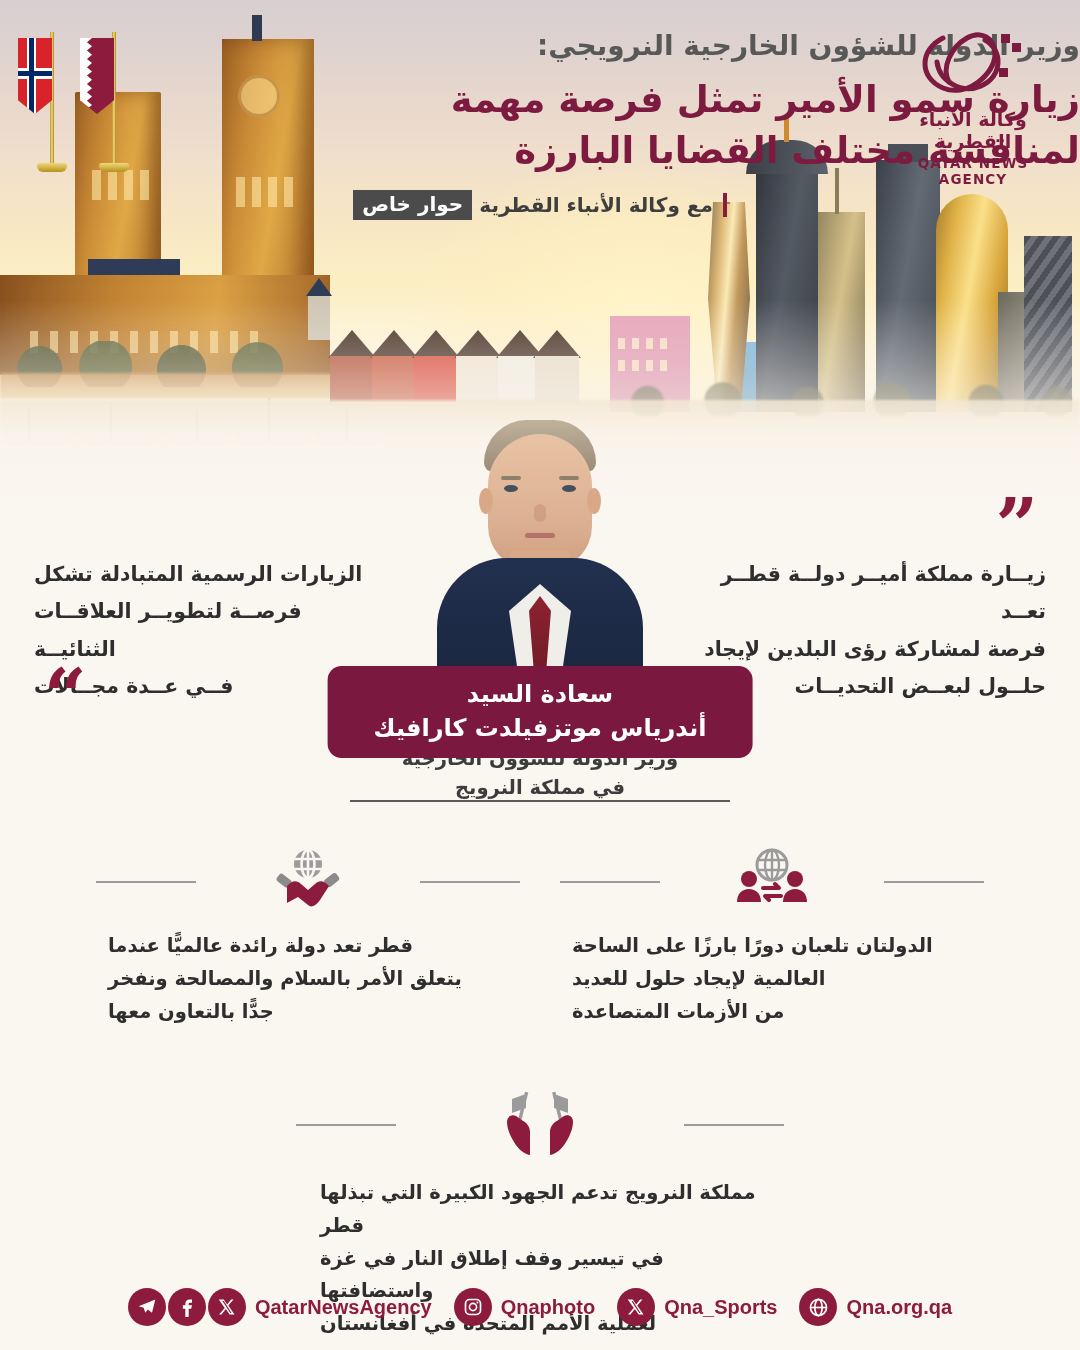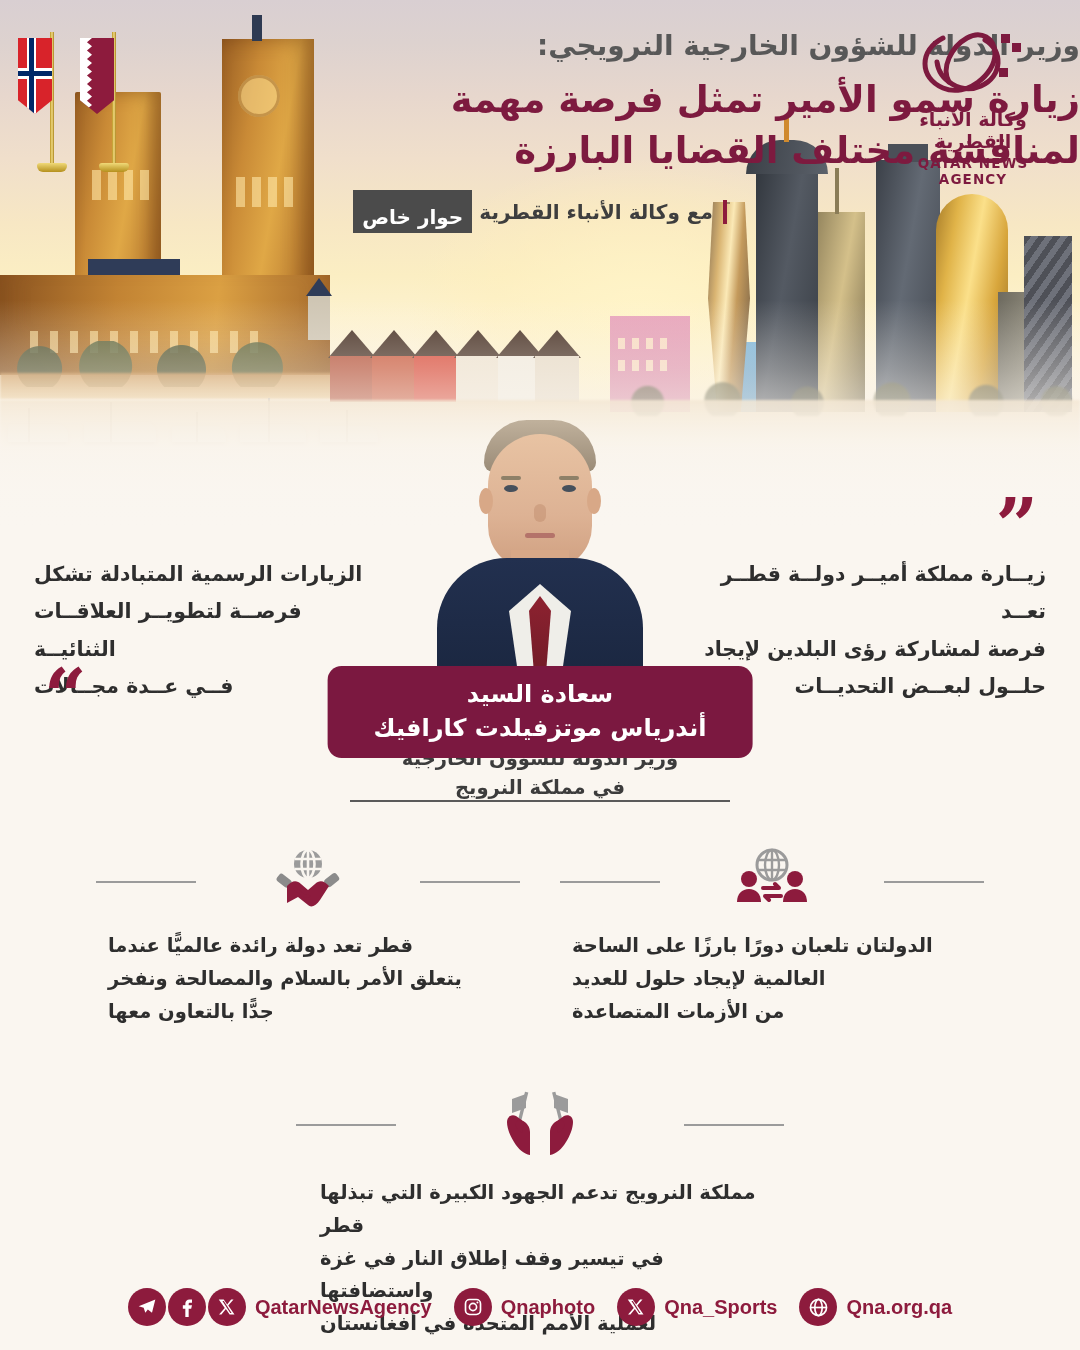--- a/index.html
+++ b/index.html
@@ -131,21 +131,21 @@
                         58% 38.5%, 100% 44%, 58% 49.5%, 100% 55%, 58% 60.5%, 100% 66%,
                         58% 71.5%, 100% 77%, 58% 82.5%, 100% 88%, 58% 93.5%, 100% 100%, 0 100%); }
 
   
   .header-txt { position:absolute; top:28px; left:0; width:1080px; text-align:right; z-index:14; }
   .kicker { color:#585858; font-size:28px; font-weight:700; letter-spacing:0; line-height:1.3; }
   .headline { color:#7d1a3f; font-size:37px; font-weight:800; line-height:1.38; margin-top:10px; }
   .subrow { margin-top:14px; display:flex; justify-content:center; align-items:center; gap:0; direction:rtl; }
   .subbar { width:4px; height:24px; background:#8d1b3d; margin-left:10px; }
   .subtext { color:#3e3e3e; font-size:20px; font-weight:700; }
-  .badge { background:#4b4b4b; color:#ffffff; padding:15px 9px 4px; font-weight:800; font-size:20px; margin-right:7px;}
+  .badge { background:#4b4b4b; color:#ffffff; padding:2px 9px 4px; font-weight:800; font-size:20px; margin-right:7px;}
 
   
   .qna-logo { position:absolute; right:22px; top:24px; width:170px; text-align:center; z-index:14; }
   .qna-mark { width:120px; height:78px; margin:0 auto; }
   .qna-ar { color:#7d1a3f; font-size:19px; font-weight:800; margin-top:6px; letter-spacing:0; }
   .qna-en { color:#7d1a3f; font-size:13.5px; font-weight:800; letter-spacing:1.1px; margin-top:3px; }
 
   
   .portrait { position:absolute; left:50%; transform:translateX(-50%); top:368px; width:210px; height:320px; z-index:11; }
   .p-suit { position:absolute; bottom:0; left:50%; transform:translateX(-50%); width:206px; height:130px;

